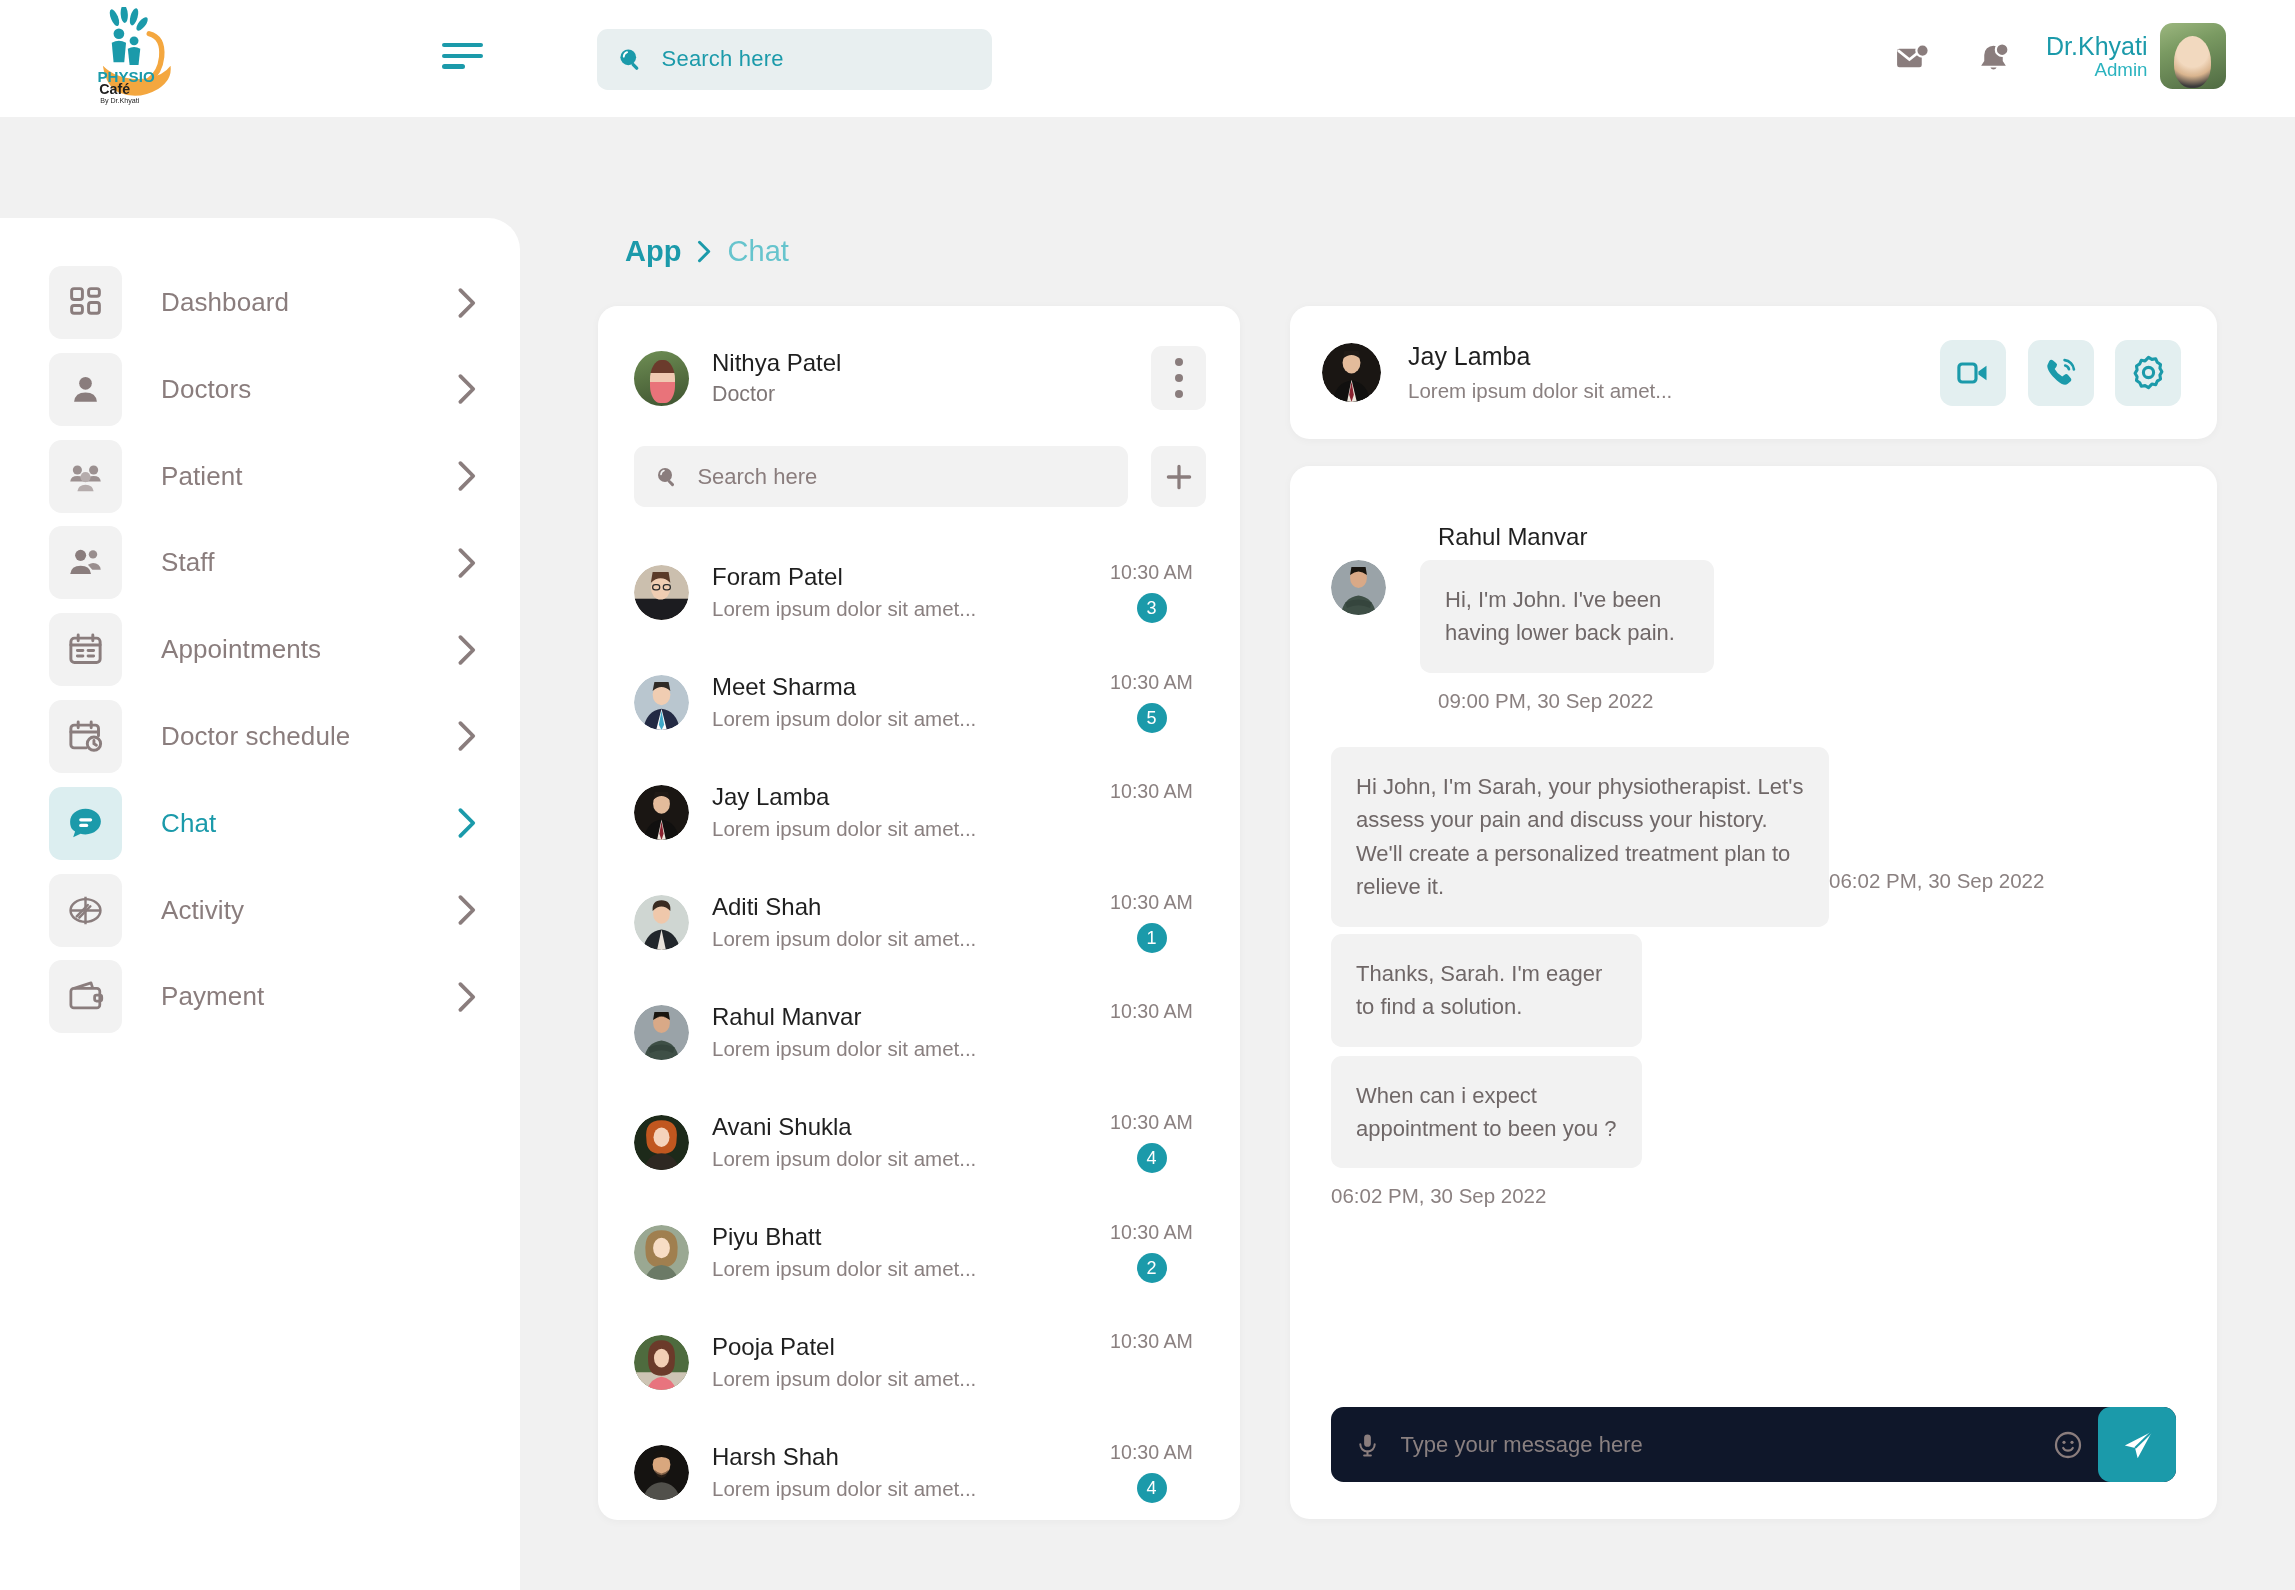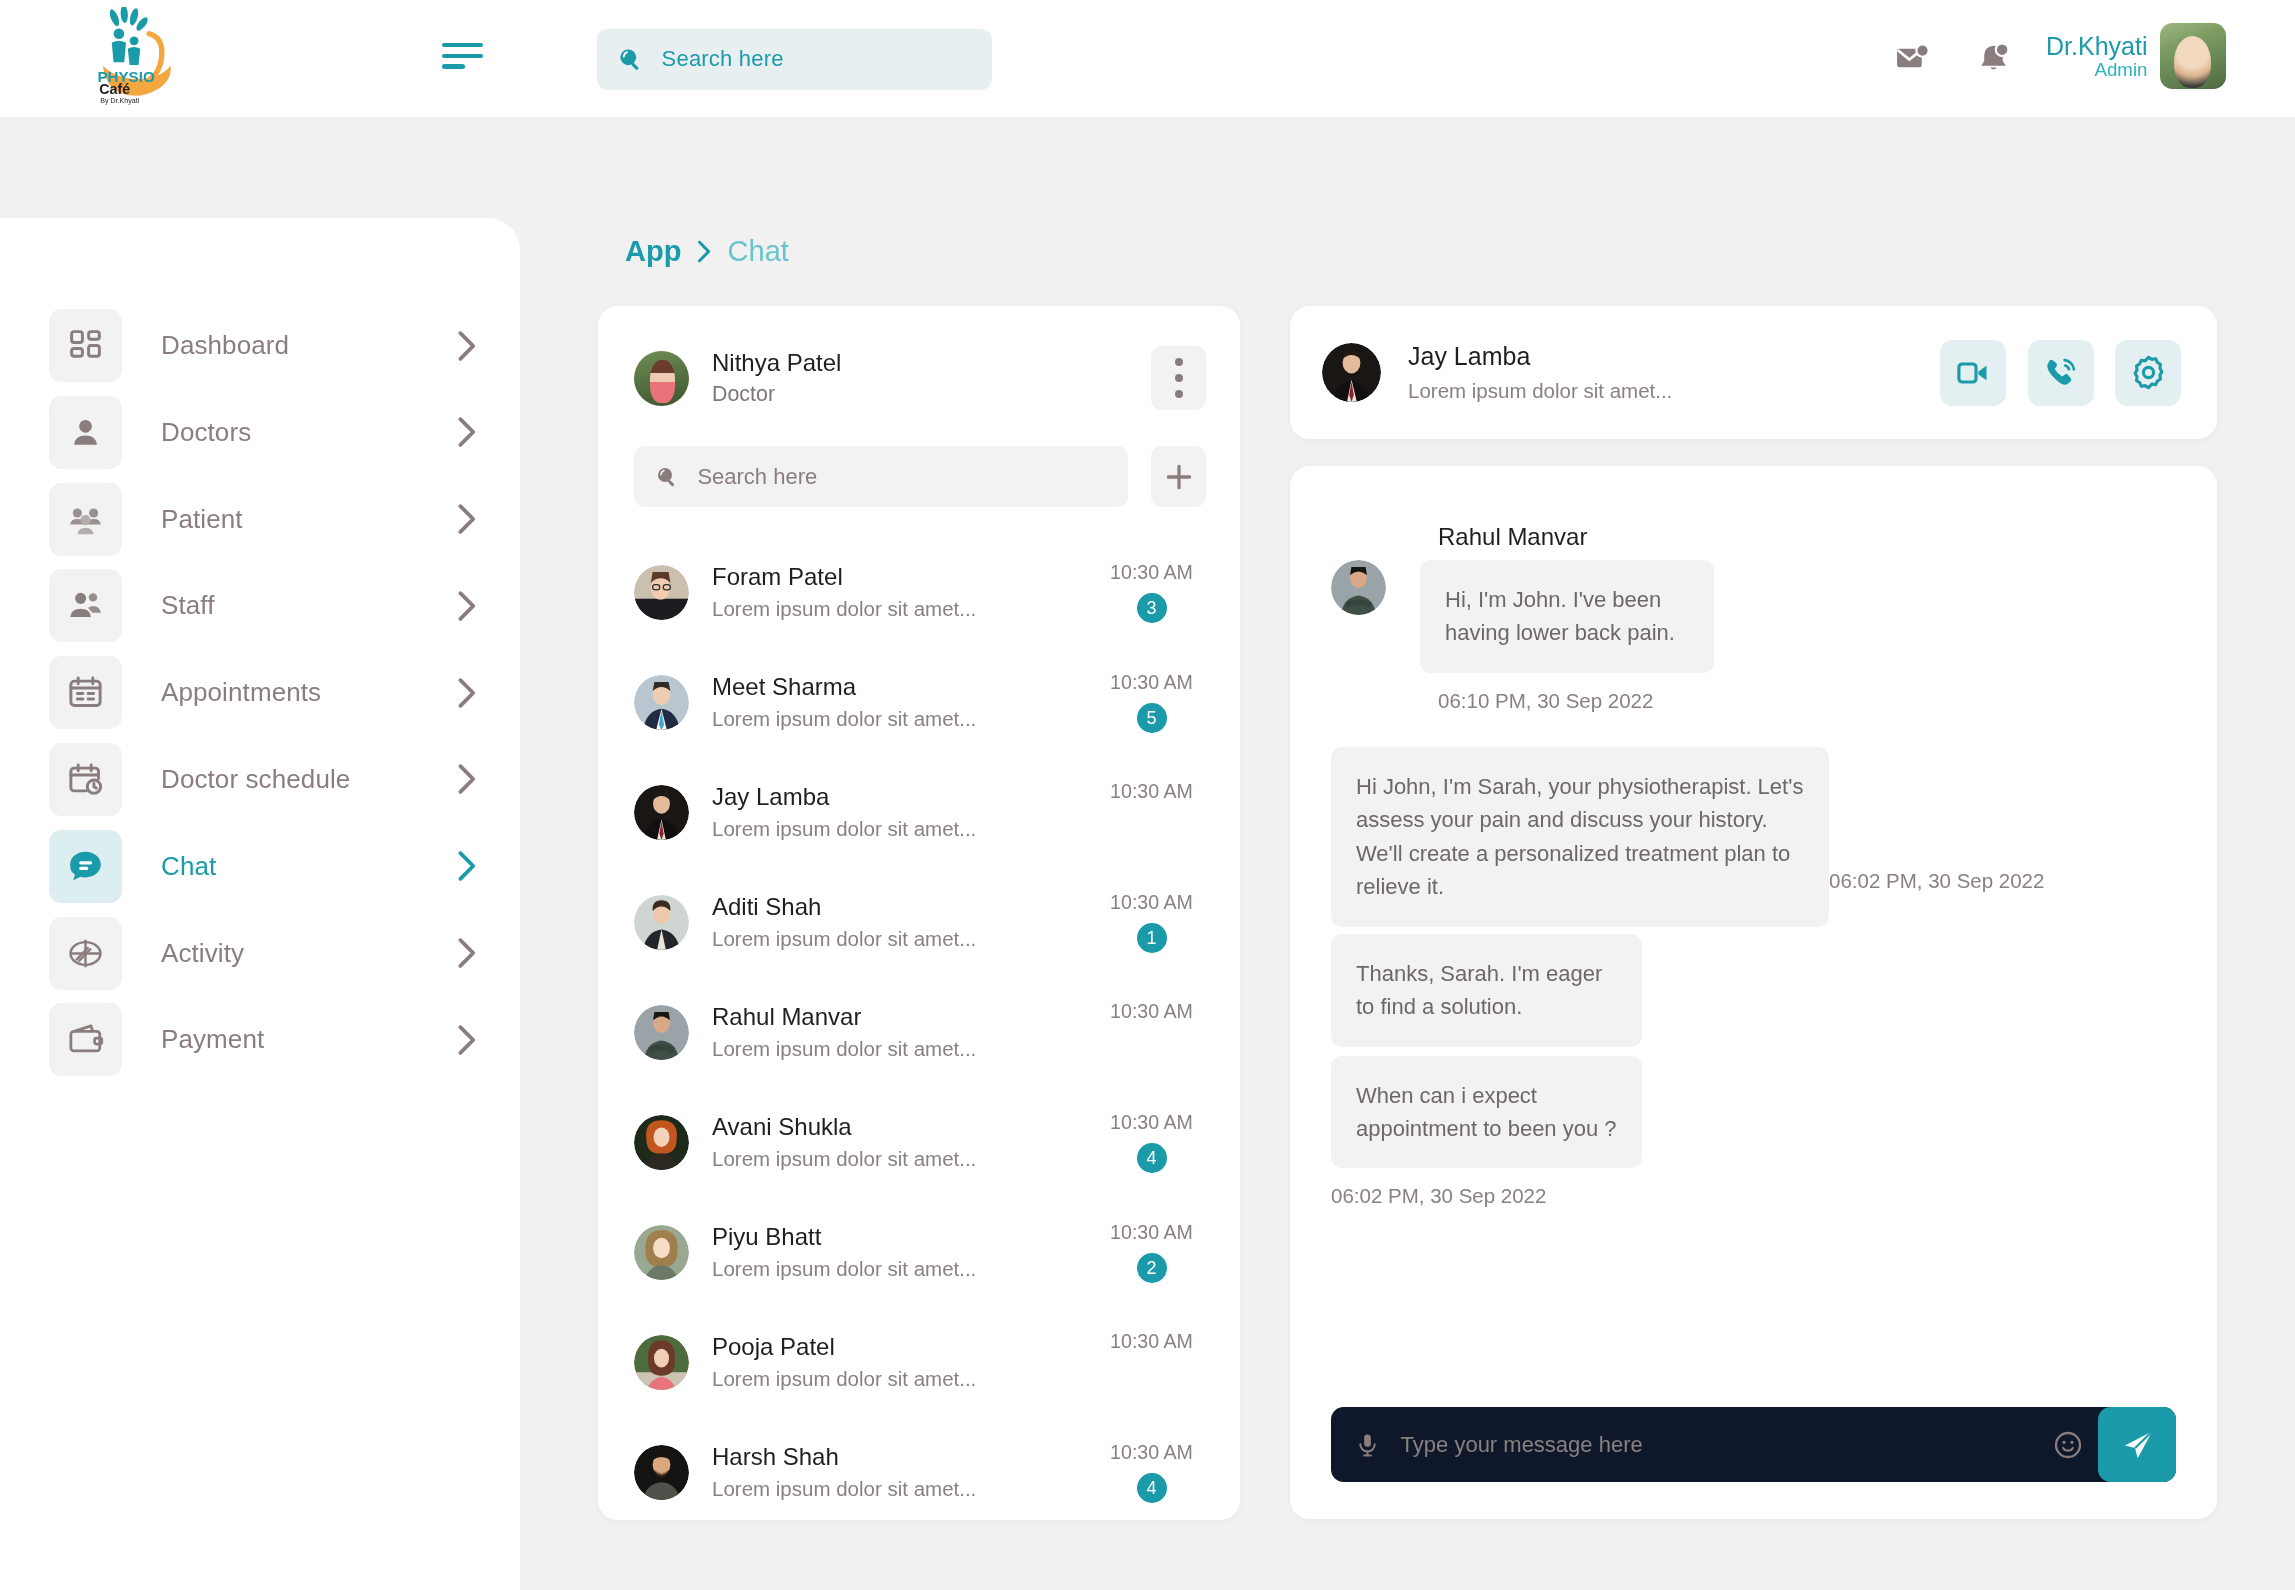--- a/index.html
+++ b/index.html
@@ -62,21 +62,21 @@
   }
 
   
   .sidebar {
     position: absolute; left: 0; top: 218px;
     width: 520px; height: 1373px;
     background: #ffffff;
     border-top-right-radius: 32px;
     border-bottom-right-radius: 0;
   }
-  .nav { padding-top: 85px; }
+  .nav { padding-top: 42px; }
   .nav-item {
     display: flex; align-items: center; height: 85px;
     padding-left: 49px; padding-right: 43px; margin-bottom: 1.8px;
     cursor: pointer; position: relative;
   }
   .nav-ico-box {
     width: 73px; height: 73px; border-radius: 12.5px; background: #f2f2f2;
     display: flex; align-items: center; justify-content: center; flex: 0 0 auto;
   }
   .nav-item.active .nav-ico-box { background: #dceef0; }
@@ -763,21 +763,21 @@
                   <path d="M21.5 17 q9.5 -8 19 0 l-1.5 -9 h-16 z" fill="#19150f"></path>
               <path d="M11 62 q3 -20 20 -22 q17 2 20 22 z" fill="#3e4f46"></path>
               <path d="M16 48 q15 -7 30 0 l-2 6 q-13 -6 -26 0 z" fill="#35453d"></path>
                 </g>
               </svg>
           </div>
           <div class="bubbles">
             <div class="bubble" style="max-width:294px">Hi, I'm John. I've been having lower back pain.</div>
           </div>
         </div>
-        <div class="stamp">06:10 PM, 30 Sep 2022</div>
+        <div class="stamp">09:00 PM, 30 Sep 2022</div>
       </div>
 
       <div class="msg-group right">
         <div class="bubbles">
           <div class="bubble" style="max-width:498px">Hi John, I'm Sarah, your physiotherapist. Let's assess your pain and discuss your history. We'll create a personalized treatment plan to relieve it.</div>
         </div>
         <div class="stamp">06:02 PM, 30 Sep 2022</div>
       </div>
 
       <div class="msg-group left no-av">

